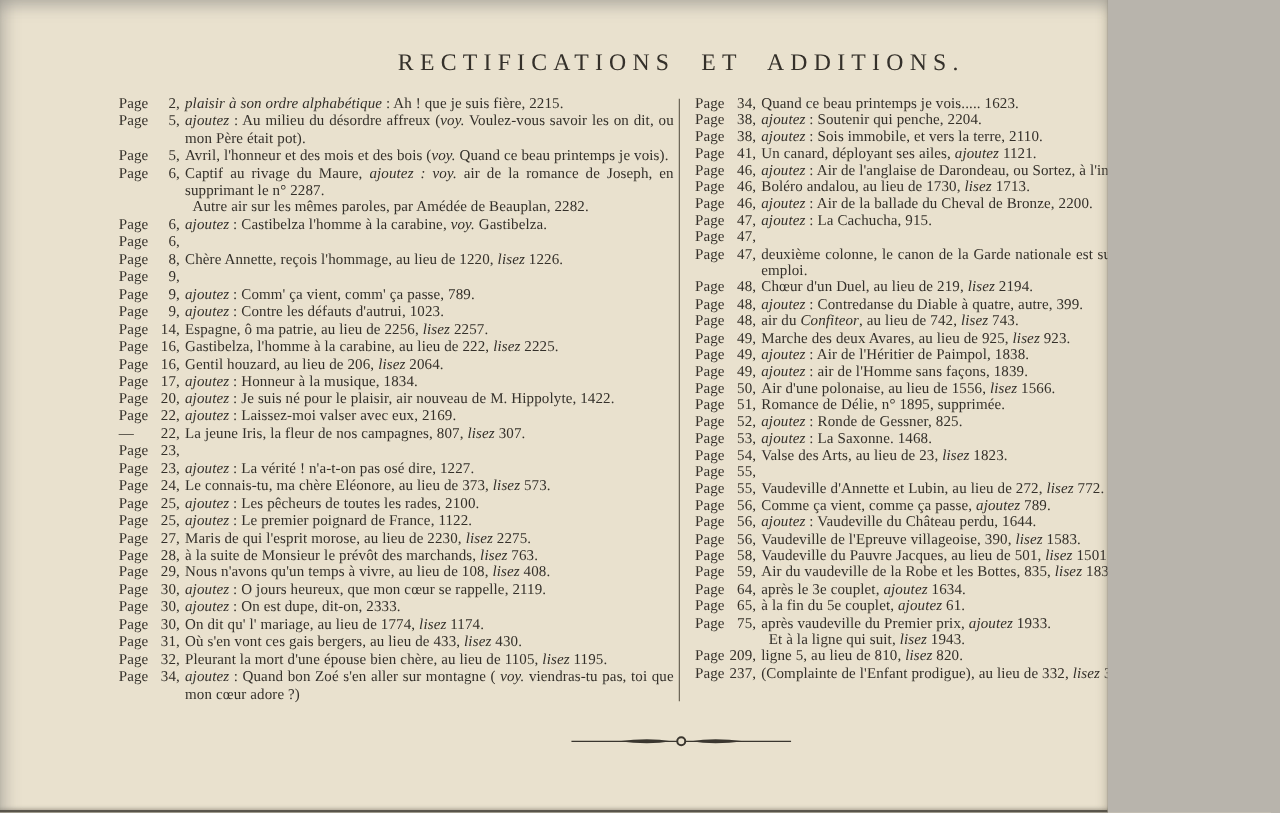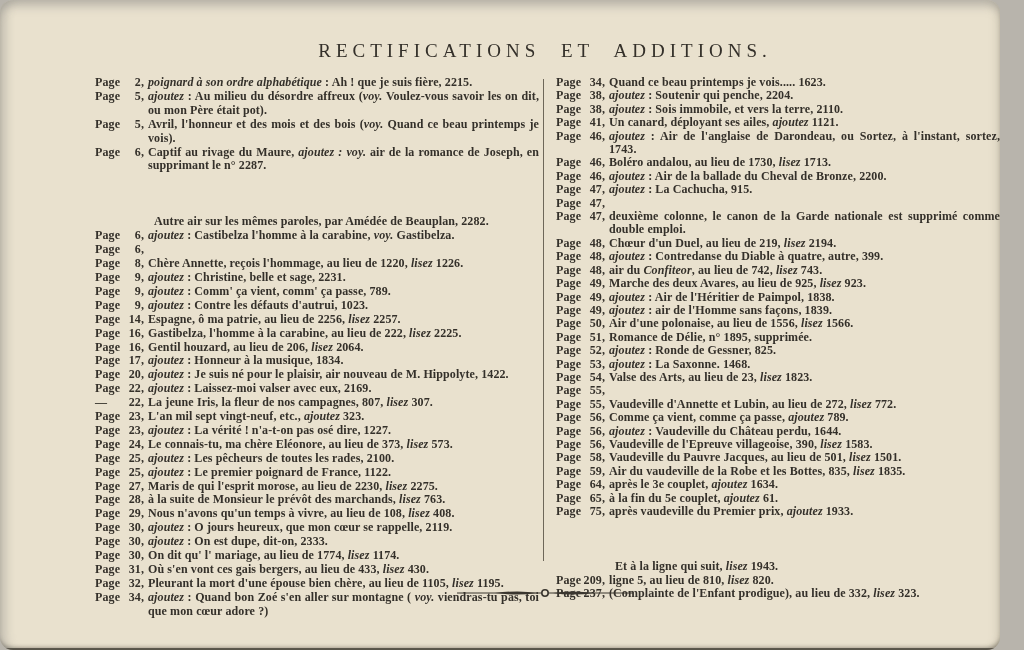--- a/index.html
+++ b/index.html
@@ -1,61 +1,60 @@
 <!DOCTYPE html>
 <html style="--paper: #e9e1ce; --ink: #34302a;"><head>
 <meta charset="utf-8">
 <style>
   html,body { margin:0; padding:0; background:#b8b4ac; }
   .page {
-    position:relative; width:1000px; height:650px; overflow:hidden;
+    position:relative; width:886px; height:650px; overflow:hidden;
     background: var(--paper,#e9e1ce);
     font-family:"Liberation Serif","DejaVu Serif",serif;
     color: var(--ink,#34302a);
     box-shadow: inset 0 14px 10px -8px rgba(150,148,142,.55),
                 inset 14px 0 10px -8px rgba(150,148,142,.45),
                 inset -6px 0 8px -4px rgba(140,132,112,.35),
                 inset 0 -4px 4px -2px rgba(60,56,48,.55);
-    border-radius: 13px;
   }
   .page::after{ content:""; position:absolute; left:0; right:0; bottom:0; height:2px;
     background:#46423a; opacity:.8; }
   .title {
     position:absolute; top:40px; left:70px; width:950px; text-align:center;
     font-size:19px; letter-spacing:5px; word-spacing:11px; font-weight:400;
     white-space:nowrap;
   }
   .col {
     position:absolute; top:76px; width:444px;
-    font-size:12px; letter-spacing:.1px;font-weight:bold;
+    font-size:12px; letter-spacing:.1px;
   }
   .col-left  { left:95px;  line-height:13.9px; }
   .col-right { left:556px; line-height:13.4px; }
   .divider {
     position:absolute; left:543px; top:79px; height:482px; width:1px;
     background:#6e6759;
   }
   .entry { padding-left:53px; text-indent:-53px; text-align:justify; }
-  .entry.sub { text-indent:6px;margin-top:42px; }
+  .entry.sub { text-indent:6px; }
   .label { display:inline-flex; justify-content:space-between;
            width:49px; margin-right:4px; text-indent:0; vertical-align:baseline; }
   .txt i { font-style:italic; }
   .ornament { position:absolute; left:457px; top:586px; width:176px; height:14px; }
 </style>
 </head>
 <body>
 
 <div class="page">
   <div class="title">RECTIFICATIONS ET ADDITIONS.</div>
 
   <div class="col col-left">
       <div class="entry"><span class="label">
           <span>Page</span>
           <span>2,</span>
-        </span><span class="txt"><i>poignard à son ordre alphabétique</i> : Ah ! que je suis fière, 2215.</span></div>
+        </span><span class="txt"><i>plaisir à son ordre alphabétique</i> : Ah ! que je suis fière, 2215.</span></div>
       <div class="entry"><span class="label">
           <span>Page</span>
           <span>5,</span>
         </span><span class="txt"><i>ajoutez</i> : Au milieu du désordre affreux (<i>voy.</i> Voulez-vous savoir les on dit, ou mon Père était pot).</span></div>
       <div class="entry"><span class="label">
           <span>Page</span>
           <span>5,</span>
         </span><span class="txt">Avril, l'honneur et des mois et des bois (<i>voy.</i> Quand ce beau printemps je vois).</span></div>
       <div class="entry"><span class="label">
           <span>Page</span>
@@ -70,21 +69,21 @@
           <span>Page</span>
           <span>6,</span>
         </span></div>
       <div class="entry"><span class="label">
           <span>Page</span>
           <span>8,</span>
         </span><span class="txt">Chère Annette, reçois l'hommage, au lieu de 1220, <i>lisez</i> 1226.</span></div>
       <div class="entry"><span class="label">
           <span>Page</span>
           <span>9,</span>
-        </span><span class="txt"><i>ajoutez</i> : Christine, belle et sage, 2231.</span></div>
+        </span></div>
       <div class="entry"><span class="label">
           <span>Page</span>
           <span>9,</span>
         </span><span class="txt"><i>ajoutez</i> : Comm' ça vient, comm' ça passe, 789.</span></div>
       <div class="entry"><span class="label">
           <span>Page</span>
           <span>9,</span>
         </span><span class="txt"><i>ajoutez</i> : Contre les défauts d'autrui, 1023.</span></div>
       <div class="entry"><span class="label">
           <span>Page</span>
@@ -110,21 +109,21 @@
           <span>Page</span>
           <span>22,</span>
         </span><span class="txt"><i>ajoutez</i> : Laissez-moi valser avec eux, 2169.</span></div>
       <div class="entry"><span class="label">
           <span>—</span>
           <span>22,</span>
         </span><span class="txt">La jeune Iris, la fleur de nos campagnes, 807, <i>lisez</i> 307.</span></div>
       <div class="entry"><span class="label">
           <span>Page</span>
           <span>23,</span>
-        </span><span class="txt">L'an mil sept vingt-neuf, etc., <i>ajoutez</i> 323.</span></div>
+        </span></div>
       <div class="entry"><span class="label">
           <span>Page</span>
           <span>23,</span>
         </span><span class="txt"><i>ajoutez</i> : La vérité ! n'a-t-on pas osé dire, 1227.</span></div>
       <div class="entry"><span class="label">
           <span>Page</span>
           <span>24,</span>
         </span><span class="txt">Le connais-tu, ma chère Eléonore, au lieu de 373, <i>lisez</i> 573.</span></div>
       <div class="entry"><span class="label">
           <span>Page</span>

